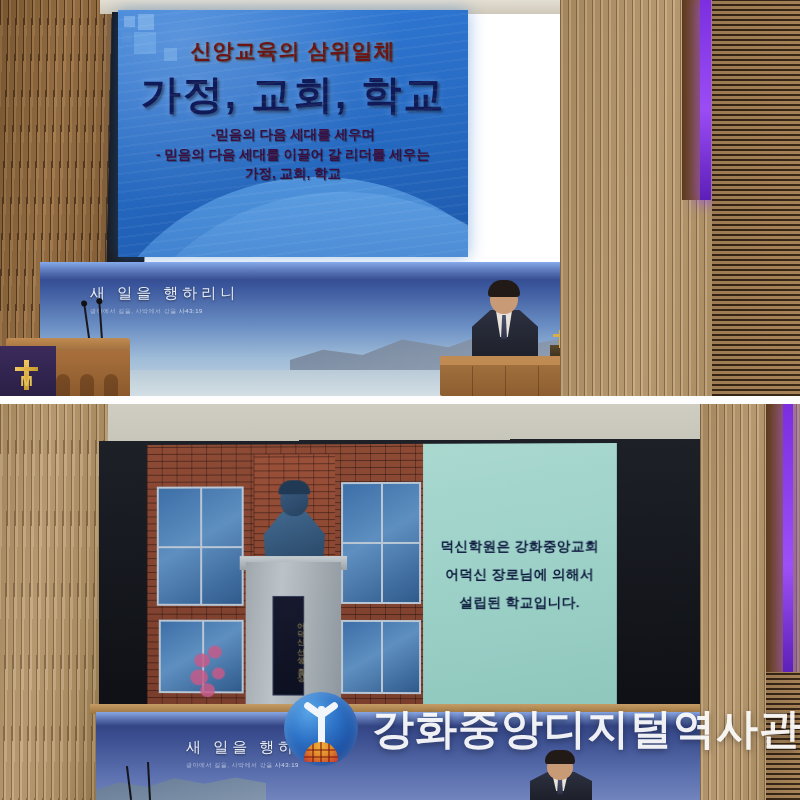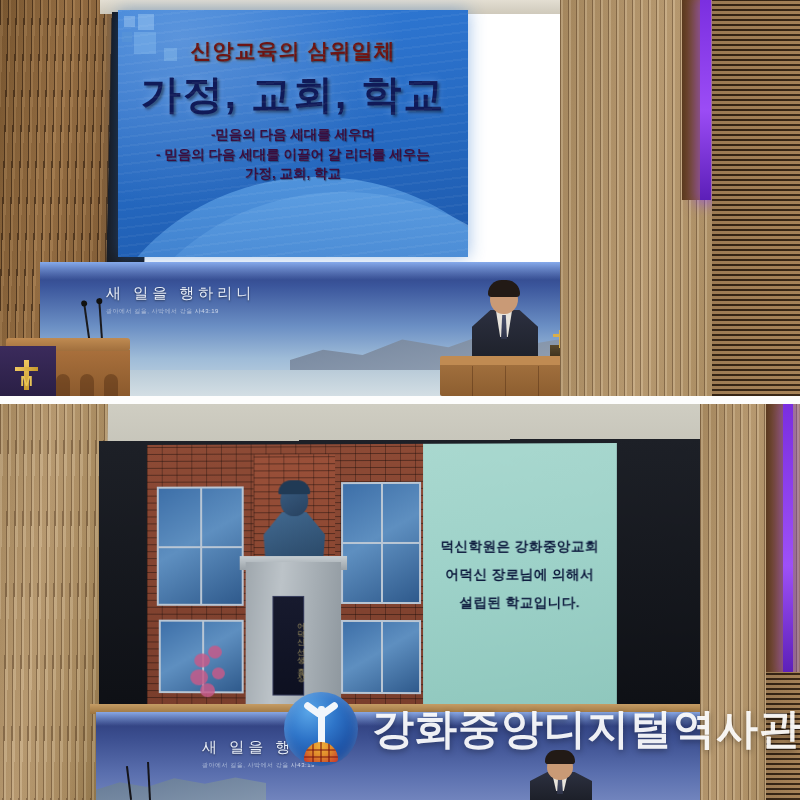--- a/index.html
+++ b/index.html
@@ -95,21 +95,21 @@
      background:
        linear-gradient(180deg,#2a3a7c 0%,#3b569c 18%,#6b8fc4 48%,#9fbcd8 72%,#c8d8e2 100%);
      overflow:hidden; }
   #banner-top-glow { position:absolute; left:0; top:0; width:100%; height:18px;
      background:linear-gradient(180deg,rgba(150,190,255,.85),rgba(40,60,130,0)); }
   #mountain-top { position:absolute; right:0; bottom:18px; width:330px; height:64px;
      background:linear-gradient(170deg,#6a7b93 0%,#7e8ea4 40%,#9aa8ba 100%);
      clip-path:polygon(0% 72%,10% 56%,22% 64%,34% 40%,48% 52%,60% 30%,74% 46%,88% 34%,100% 48%,100% 100%,0% 100%); }
   #water-top { position:absolute; left:0; bottom:0; width:100%; height:26px;
      background:linear-gradient(180deg,#b9cbd8,#d3dee4); }
-  .banner-text-wrap { position:absolute; left:50px; top:22px;margin-left:16px; }
+  .banner-text-wrap { position:absolute; left:50px; top:22px; }
   .banner-title { font-size:15px; color:#e8eef8; letter-spacing:4px; font-weight:500;
      text-shadow:0 1px 2px rgba(0,0,0,.5); }
   .banner-sub { font-size:6px; color:#b9c6de; letter-spacing:.5px; margin-top:4px;
      opacity:.85; }
   .banner-sub .ref { color:#e0e6f2; }
   .mic { position:absolute; width:2px; background:#1a1a1e; transform-origin:bottom; }
   #mic1 { left:50px; top:42px; height:48px; transform:rotate(-8deg); }
   #mic2 { left:62px; top:40px; height:52px; transform:rotate(-4deg); }
   .mic-head { position:absolute; width:6px; height:6px; border-radius:50%; background:#111; }
 

